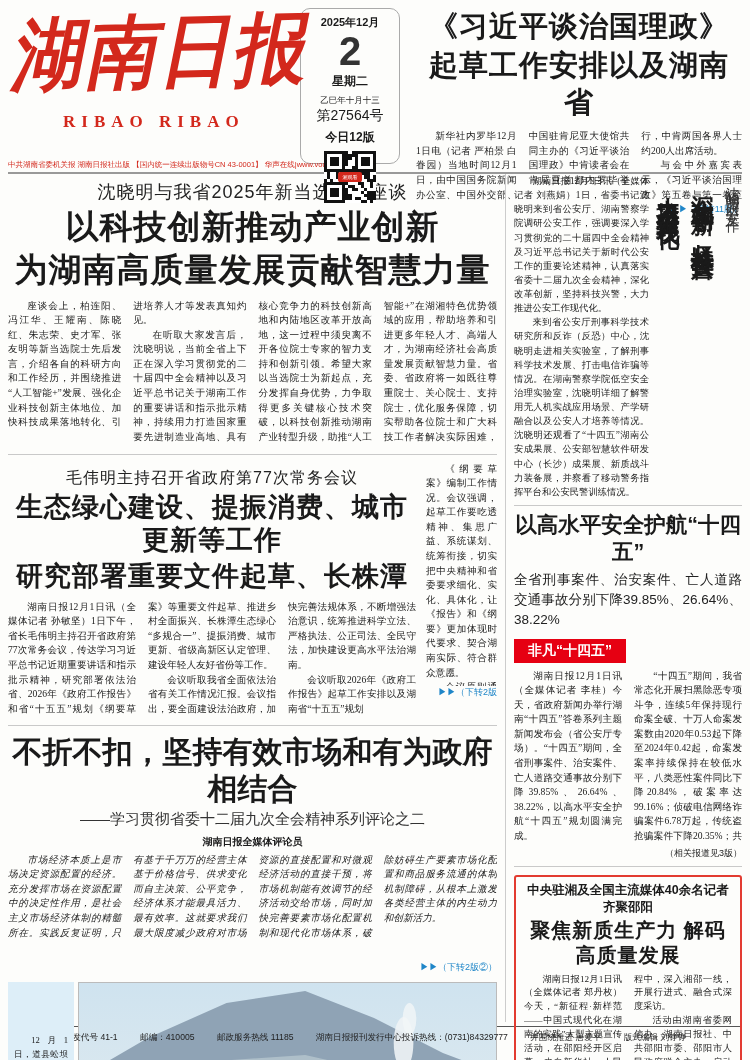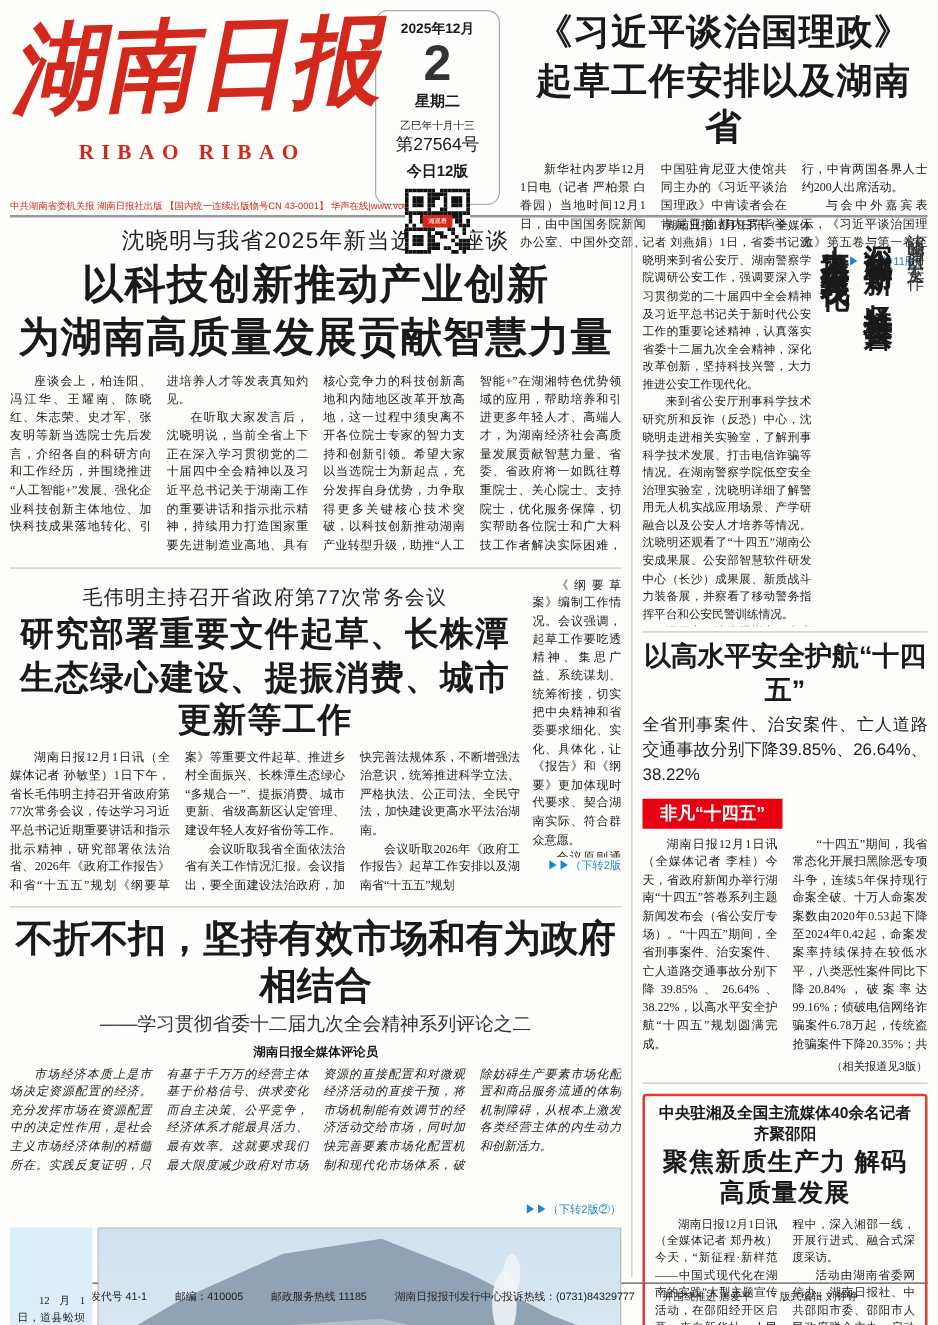--- a/index.html
+++ b/index.html
@@ -441,22 +441,22 @@
             <p>座谈会上，柏连阳、冯江华、王耀南、陈晓红、朱志荣、史才军、张友明等新当选院士先后发言，介绍各自的科研方向和工作经历，并围绕推进“人工智能+”发展、强化企业科技创新主体地位、加快科技成果落地转化、引进培养人才等发表真知灼见。</p>
             <p>在听取大家发言后，沈晓明说，当前全省上下正在深入学习贯彻党的二十届四中全会精神以及习近平总书记关于湖南工作的重要讲话和指示批示精神，持续用力打造国家重要先进制造业高地、具有核心竞争力的科技创新高地和内陆地区改革开放高地，这一过程中须臾离不开各位院士专家的智力支持和创新引领。希望大家以当选院士为新起点，充分发挥自身优势，力争取得更多关键核心技术突破，以科技创新推动湖南产业转型升级，助推“人工智能+”在湖湘特色优势领域的应用，帮助培养和引进更多年轻人才、高端人才，为湖南经济社会高质量发展贡献智慧力量。省委、省政府将一如既往尊重院士、关心院士、支持院士，优化服务保障，切实帮助各位院士和广大科技工作者解决实际困难，努力为大家潜心科研、施展才华营造良好环境。</p>
           </div>
       </article>
 
       <hr class="sect-rule">
 
       <article class="gov-wrap">
         <div class="gov-main">
           <div class="kicker" style="font-size:16px;">毛伟明主持召开省政府第77次常务会议</div>
+          <div class="headline gov-hl">生态绿心建设、提振消费、城市更新等工作</div>
           <div class="headline gov-hl">研究部署重要文件起草、长株潭</div>
-          <div class="headline gov-hl">生态绿心建设、提振消费、城市更新等工作</div>
           <div class="bodytext cols gov-body">
               <p>湖南日报12月1日讯（全媒体记者 孙敏坚）1日下午，省长毛伟明主持召开省政府第77次常务会议，传达学习习近平总书记近期重要讲话和指示批示精神，研究部署依法治省、2026年《政府工作报告》和省“十五五”规划《纲要草案》等重要文件起草、推进乡村全面振兴、长株潭生态绿心“多规合一”、提振消费、城市更新、省级高新区认定管理、建设年轻人友好省份等工作。</p>
               <p>会议听取我省全面依法治省有关工作情况汇报。会议指出，要全面建设法治政府，加快完善法规体系，不断增强法治意识，统筹推进科学立法、严格执法、公正司法、全民守法，加快建设更高水平法治湖南。</p>
               <p>会议听取2026年《政府工作报告》起草工作安排以及湖南省“十五五”规划</p>
             </div>
         </div>
         <div class="gov-side">
           <div class="bodytext" style="height:224px;">
               <p>《纲要草案》编制工作情况。会议强调，起草工作要吃透精神、集思广益、系统谋划、统筹衔接，切实把中央精神和省委要求细化、实化、具体化，让《报告》和《纲要》更加体现时代要求、契合湖南实际、符合群众意愿。</p>
               <p>会议原则通过《实施“五千工程”建设“和美湘村”推进乡村全面振兴的若干支持措施（2025—2027年）》。会议指出，要以学习运用“千万工程”经验为引领，以大力实施“五千工程”为抓手，强化责任落实，做好跟踪问效，及时总结推广，不断提升乡村产业、建设、治理水平。</p>

